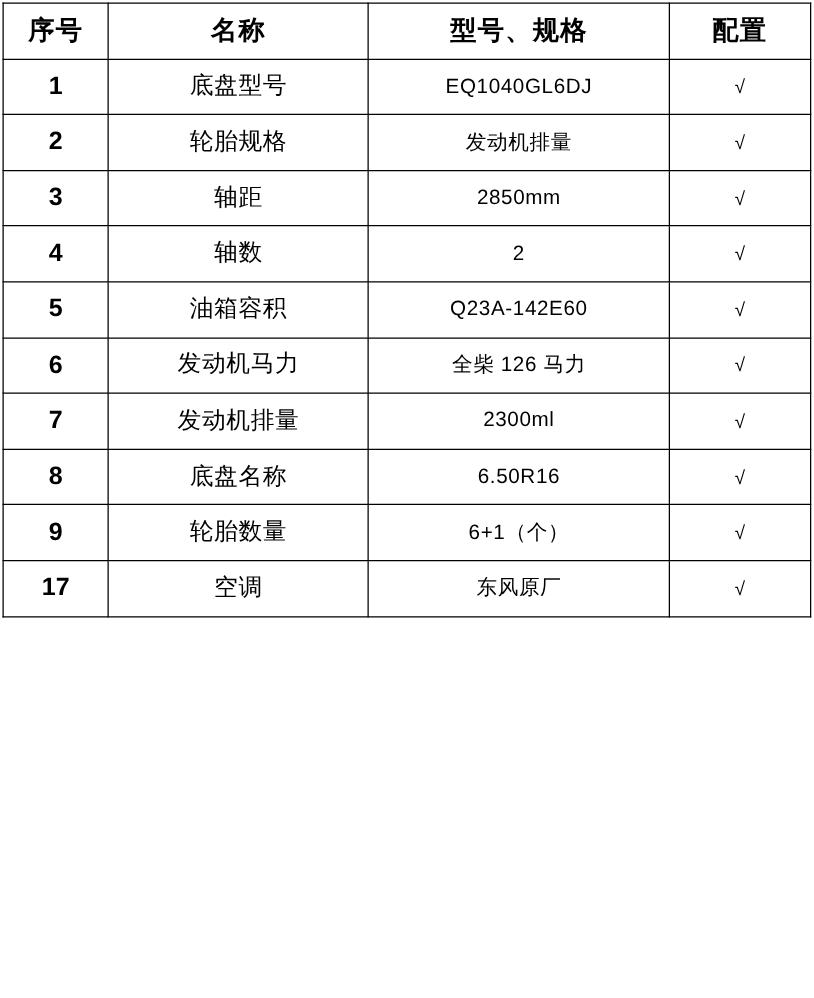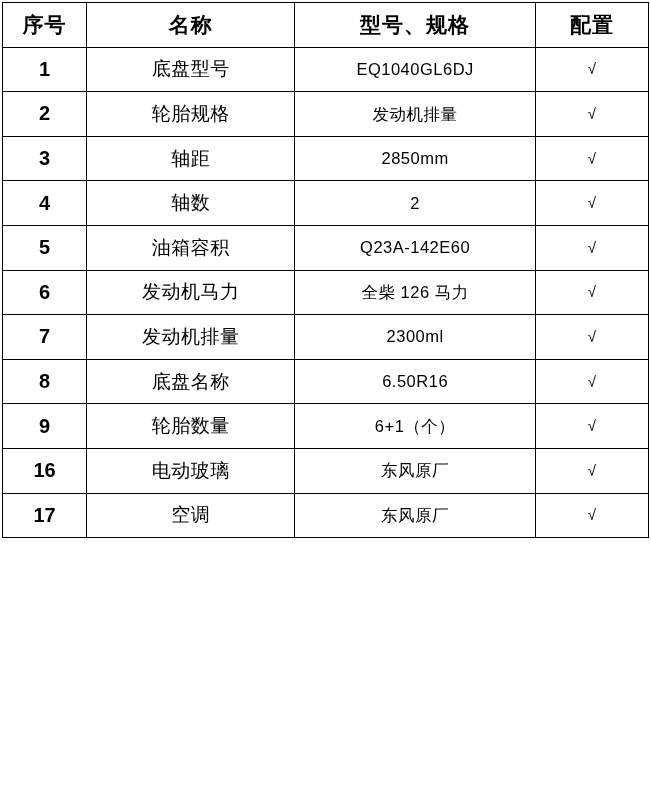--- a/index.html
+++ b/index.html
@@ -133,26 +133,20 @@
           <td class="model">6.50R16</td>
           <td class="config"><span class="check">√</span></td>
         </tr>
         <tr>
           <td class="idx">9</td>
           <td class="name">轮胎数量</td>
           <td class="model">6+1（个）</td>
           <td class="config"><span class="check">√</span></td>
         </tr>
         <tr>
-          <td class="idx">16</td>
-          <td class="name">电动玻璃</td>
-          <td class="model">东风原厂</td>
-          <td class="config"><span class="check">√</span></td>
-        </tr>
-        <tr>
           <td class="idx">17</td>
           <td class="name">空调</td>
           <td class="model">东风原厂</td>
           <td class="config"><span class="check">√</span></td>
         </tr>
       </tbody>
   </table>
 </div>
 
 </body></html>

